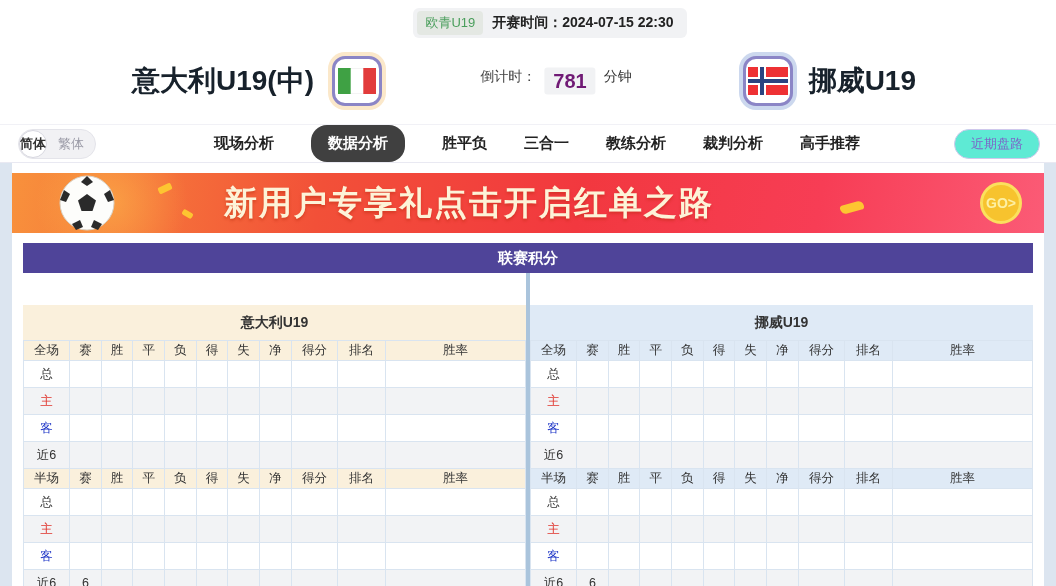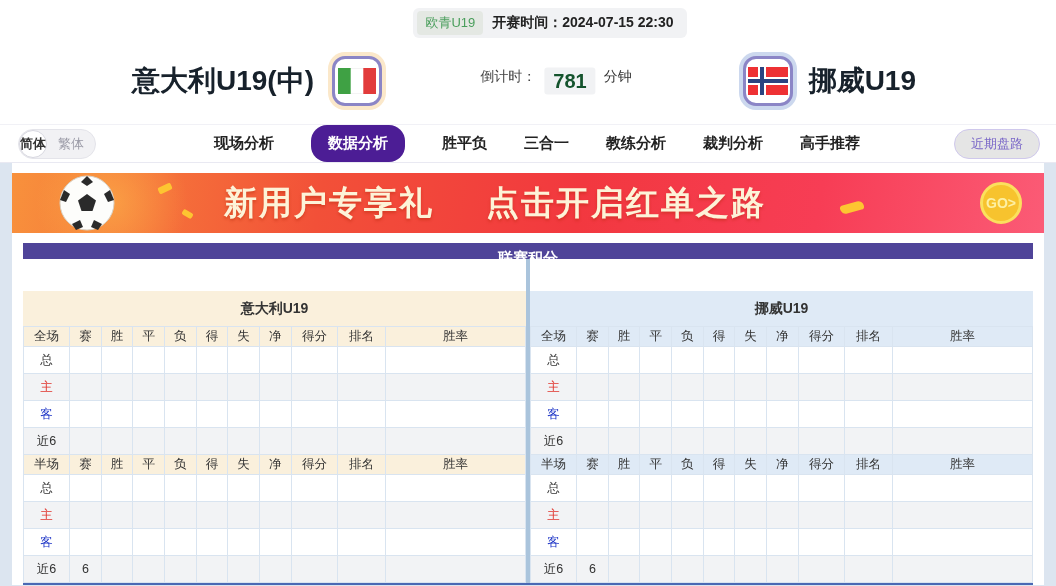--- a/index.html
+++ b/index.html
@@ -14,50 +14,50 @@
   .kick-text { font-weight: bold; font-size: 14px; color: #222; }
 
   .match-head { position: relative; display: flex; align-items: center; height: 86px; }
   .team-left { display: flex; align-items: center; gap: 18px; margin-left: 88px; }
   .team-right { display: flex; align-items: center; gap: 16px; margin-left: auto; margin-right: 140px; }
   .team-name { font-size: 28px; font-weight: bold; color: #17212b; }
   .flagbox { width: 50px; height: 50px; border-radius: 13px; background: #fff; border: 3px solid #8b85c6; display: flex; align-items: center; justify-content: center; }
   .flagbox.italy { box-shadow: 0 0 0 4px #fbe8ca; }
   .flagbox.norway { box-shadow: 0 0 0 4px #ccd8ee; }
   .countdown { position: absolute; left: 50%; top: 50%; transform: translate(-46%, -50%); display: flex; gap: 8px; font-size: 14px; color: #444; }
-  .cd-num { background: #f1f2f4; color: #14532d; font-weight: bold; font-size: 20px; padding: 2px 9px; border-radius: 3px; }
+  .cd-num { background: #f1f2f4; color: #701a75; font-weight: bold; font-size: 20px; padding: 2px 9px; border-radius: 3px; }
   .cd-unit { color: #333; }
 
   
   .nav { display: flex; align-items: center; height: 39px; background: #fff; border-top: 1px solid #f1f1f6; border-bottom: 1px solid #e9e9f2; }
   .lang-toggle { display: flex; align-items: center; background: #f1f1f4; border: 1px solid #e4e4ea; border-radius: 15px; margin-left: 18px; font-size: 13px; }
   .lang-on { background: #fff; border: 1px solid #d8d8e0; border-radius: 14px; padding: 4px 0; color: #333; font-weight: bold; }
   .lang-off { padding: 4px 11px; color: #9a9aa6; }
   .tabs { display: flex; align-items: center; gap: 37px; margin-left: 118px; font-size: 15px; font-weight: bold; color: #222; }
   .tab { cursor: pointer; white-space: nowrap; }
-  .tab.active { background: #4c1d95; color: #fff; border-radius: 16px; padding: 9px 17px; font-family: Liberation Mono, monospace; }
-  .recent-btn { margin-left: auto; margin-right: 16px; color: #7b68c8; border: 1px solid #cfc8ec; border-radius: 15px; padding: 5px 16px; font-size: 13px; background: #e5e5e5; white-space: nowrap; }
+  .tab.active { background: #404040; color: #fff; border-radius: 16px; padding: 9px 17px; font-family: Liberation Mono, monospace; }
+  .recent-btn { margin-left: auto; margin-right: 16px; color: #7b68c8; border: 1px solid #cfc8ec; border-radius: 15px; padding: 5px 16px; font-size: 13px; background: #5eead4; white-space: nowrap; }
 
   
   .container { margin: 0 12px; background: #fff; padding-top: 10px; min-height: 420px; }
 
   
   .banner { position: relative; height: 60px; overflow: hidden; background: linear-gradient(100deg, #f8913c 0%, #f25038 30%, #f2383f 55%, #f73d55 78%, #fb5b76 100%); display: flex; align-items: center; }
   .banner-glow { position: absolute; left: 10px; top: -30px; width: 180px; height: 120px; background: radial-gradient(circle, rgba(255,200,80,.45), rgba(255,200,80,0) 70%); }
-  .banner-text { display: flex; gap: 52px; margin-left: 212px; font-size: 33px; font-weight: bold; color: #fdf3d8; letter-spacing: 2px; text-shadow: 0 2px 3px rgba(180,40,10,.45); white-space: nowrap; }
+  .banner-text { display: flex; margin-left: 212px; font-size: 33px; font-weight: bold; color: #fdf3d8; letter-spacing: 2px; text-shadow: 0 2px 3px rgba(180,40,10,.45); white-space: nowrap; }
   .ball { position: absolute; left: 46px; top: 1px; }
   .confetti { position: absolute; background: #fdc531; }
   .cf1 { width: 14px; height: 7px; left: 146px; top: 12px; transform: rotate(-25deg); border-radius: 2px; }
   .cf2 { width: 11px; height: 6px; left: 170px; top: 38px; transform: rotate(30deg); border-radius: 2px; }
   .cf3 { width: 24px; height: 9px; left: 828px; top: 30px; transform: rotate(-15deg); border-radius: 5px 9px 5px 9px; }
   .go-btn { position: absolute; right: 22px; top: 9px; width: 42px; height: 42px; border-radius: 50%; background: #f7c32e; border: 3px solid #fbe05e; color: #fdf0a5; font-weight: bold; font-size: 14px; display: flex; align-items: center; justify-content: center; cursor: pointer; }
 
   
   .standings { margin: 10px 11px 0; }
-  .league-title { background: #4f4499; color: #fff; text-align: center; font-size: 15px; font-weight: bold; height: 16px; line-height: 30px; }
+  .league-title { background: #4f4499; color: #fff; text-align: center; font-size: 15px; font-weight: bold; height: 30px; line-height: 30px; }
   .tables { display: flex; border-bottom: 2px solid #4a69b4; }
   .half { flex: 1; min-width: 0; }
   .divider { width: 4px; background: #aac4dc; }
   .team-head { height: 35px; line-height: 35px; text-align: center; font-weight: bold; font-size: 14px; color: #333; margin-top: 32px; }
   .cream-bg { background: #faf0dc; }
   .blue-bg { background: #dfeaf6; }
   table.stats { width: 100%; border-collapse: collapse; table-layout: fixed; font-size: 12.5px; color: #333; }
   table.stats th, table.stats td { border: 1px solid #d9e4f0; height: 27px; text-align: center; font-weight: normal; padding: 0; overflow: hidden; }
   table.stats tr.cols th { height: 20px; }
   table.stats tr.alt td { background: #f2f3f5; }

